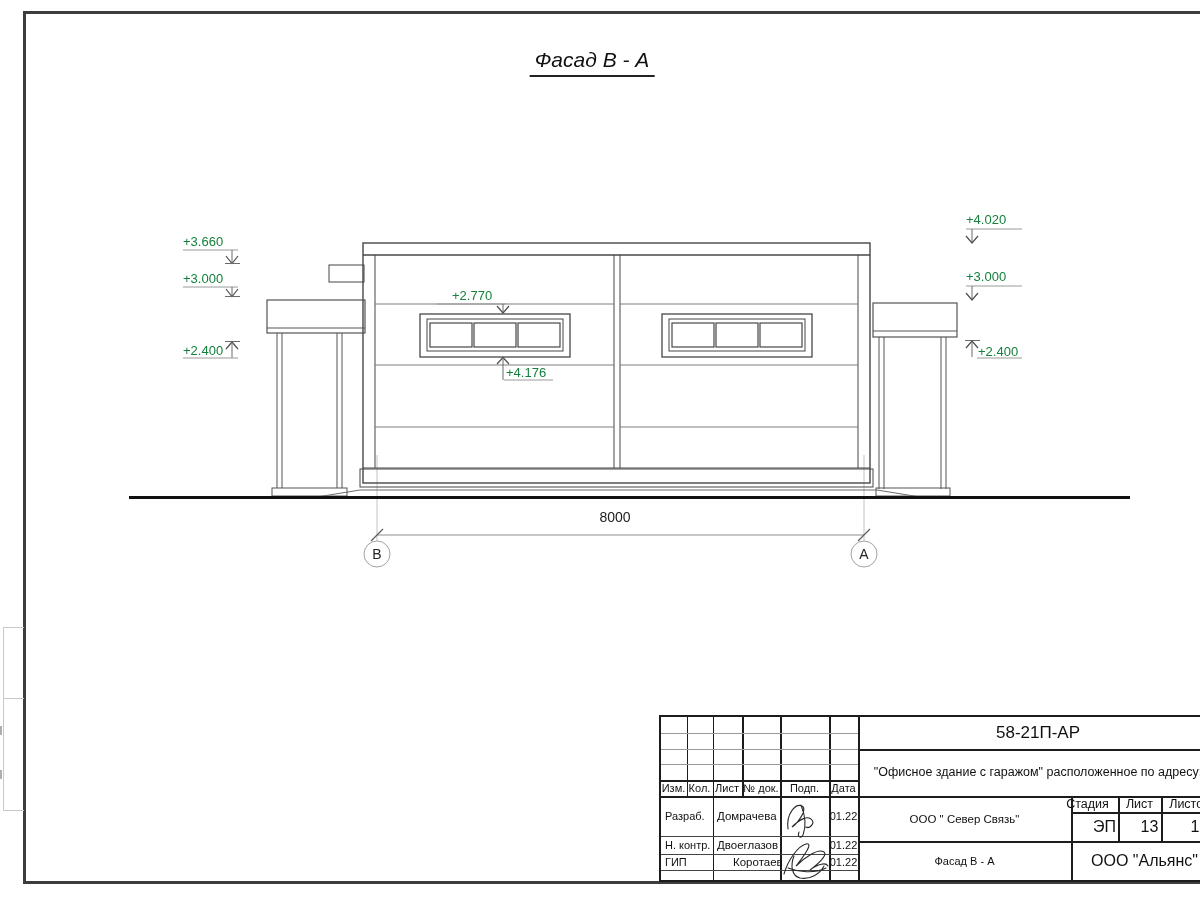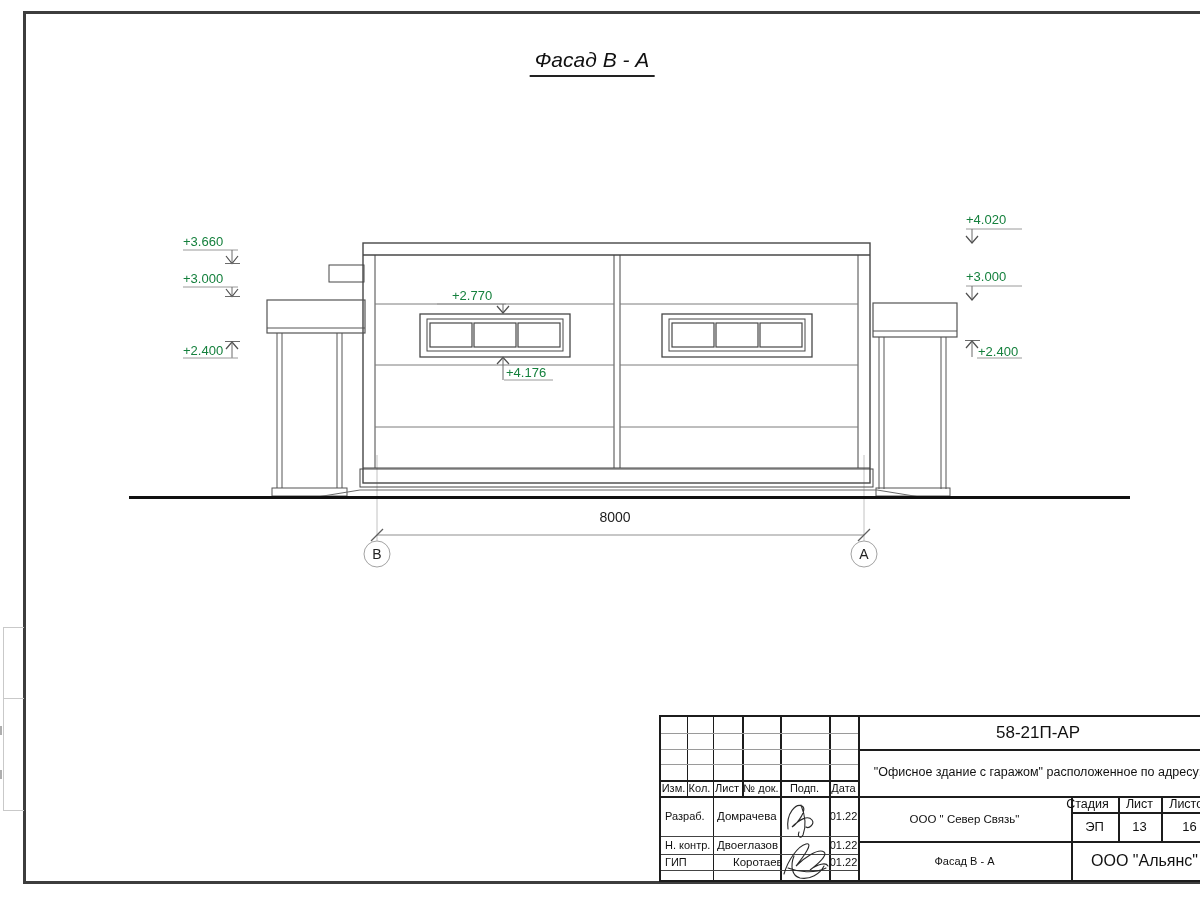--- a/index.html
+++ b/index.html
@@ -17,21 +17,21 @@
   .tb-v{position:absolute;width:1.5px;background:#1c1c1c;}
   .tb-h{position:absolute;height:1.5px;background:#1c1c1c;}
   .tb-hthin{position:absolute;height:1px;background:#9a9a9a;}
   .tb-cell{position:absolute;display:flex;align-items:center;justify-content:center;
            text-align:center;color:#111;}
   .tb-left{justify-content:flex-start;text-align:left;}
   .f11{font-size:11px;}
   .f115{font-size:11.5px;}
   .f12{font-size:12.5px;}
   .f16{font-size:16px;}
-  .f17{font-size:13px;}
+  .f17{font-size:16px;margin-left:10px;}
   .title-wrap{position:absolute;left:592px;top:48px;transform:translateX(-50%);}
   .title-txt{display:inline-block;font-size:21px;font-style:italic;color:#111;
              border-bottom:2px solid #222;padding:0 5px 3px 5px;white-space:nowrap;}
   svg{display:block;}
 </style>
 </head>
 <body>
 
 <div id="canvas">
 

